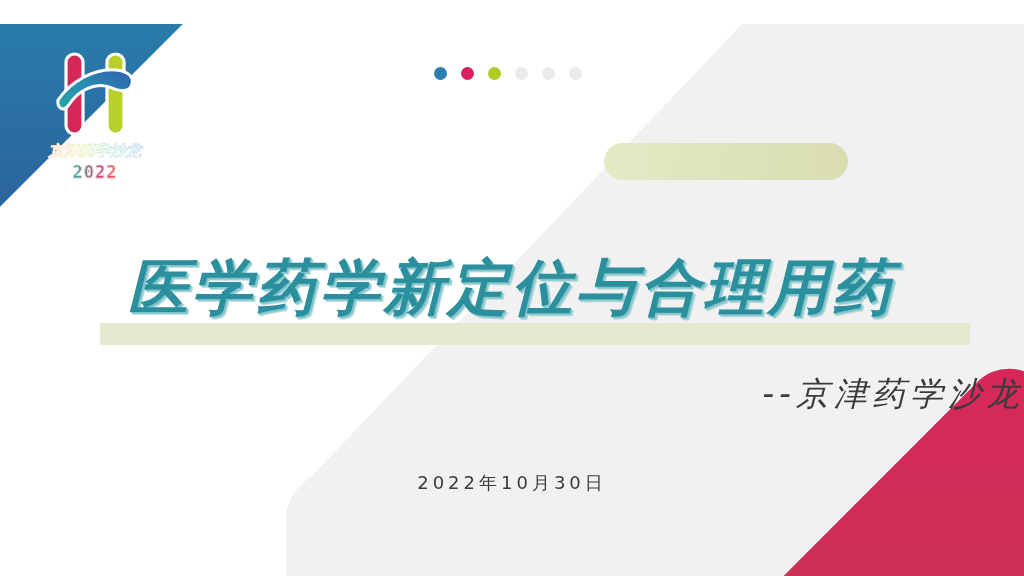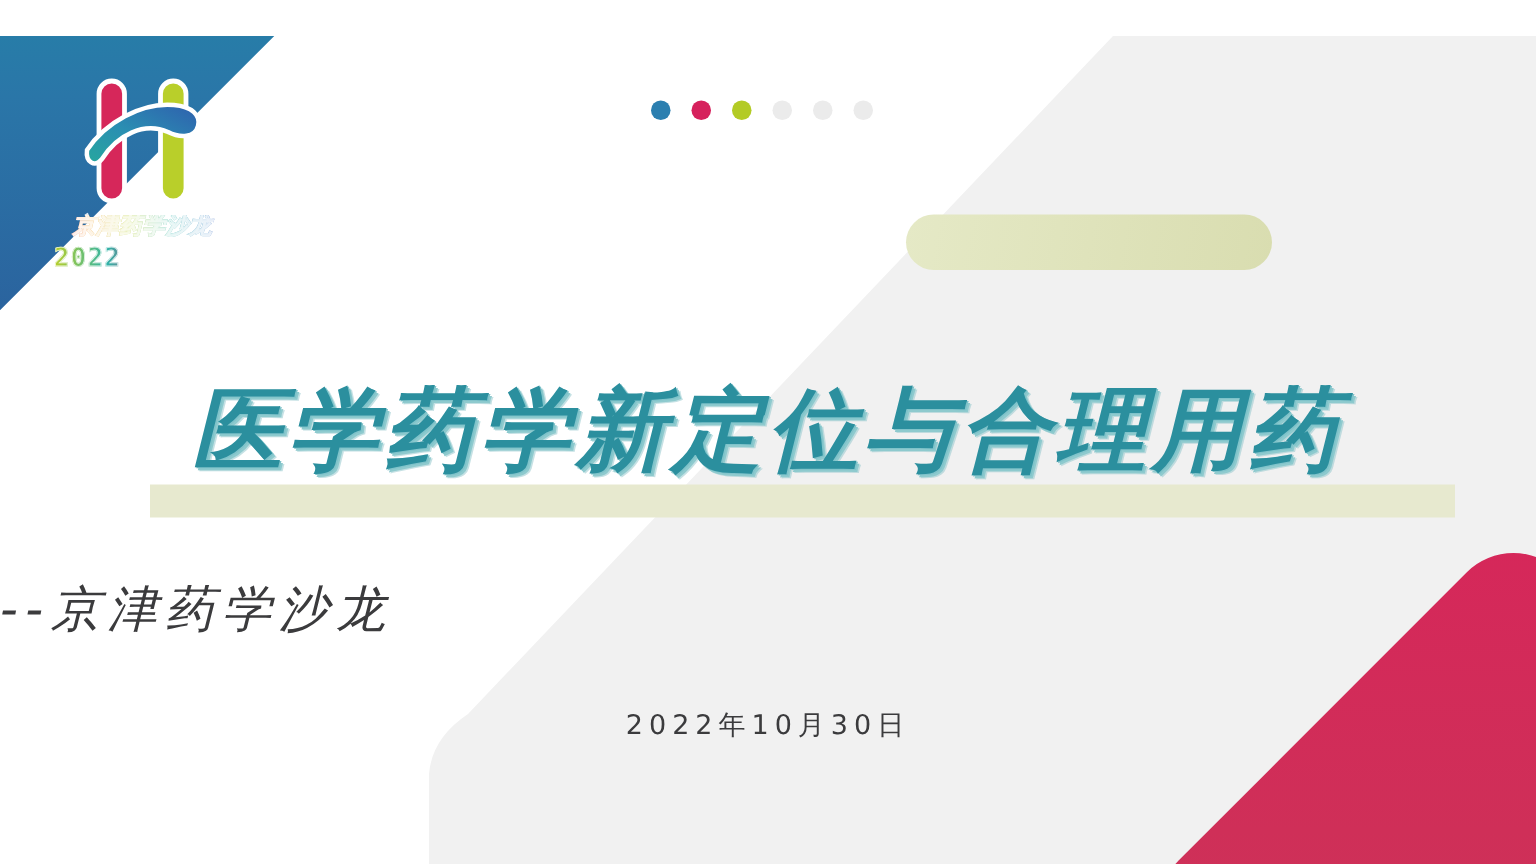--- a/index.html
+++ b/index.html
@@ -119,20 +119,21 @@
     background-clip: text;
     color: transparent;
     -webkit-text-stroke: 0.6px rgba(255,255,255,0.85);
     text-shadow: 0 1px 0 rgba(255,255,255,0.35);
   }
   .logo-year {
     position: absolute;
     left: 0;
     top: 116px;
     width: 118px;
+    text-align: center;
     font-family: "DejaVu Sans Mono", "Liberation Mono", monospace;
     font-size: 17px;
     font-weight: bold;
     line-height: 1;
     letter-spacing: 1px;
     background: linear-gradient(90deg, #b9cf2a 0%, #2fb3a8 30%, #e8336b 58%, #f0a030 78%, #2f7fc1 100%);
     -webkit-background-clip: text;
     background-clip: text;
     color: transparent;
     -webkit-text-stroke: 0.6px rgba(255,255,255,0.8);
@@ -181,23 +182,23 @@
     white-space: nowrap;
     text-shadow:
       1px 1px 0 #7fc3ca,
       2px 2px 0 #8ecace,
       3px 3px 0 rgba(150, 200, 205, 0.55);
   }
 
   .subtitle {
     position: absolute;
     left: 0;
-    top: 360px;
-    width: 1024px;
-    text-align: left;
+    top: 348px;
+    width: 1024px;
+    text-align: right;
     font-family: "DejaVu Sans", "Liberation Sans", sans-serif;
     font-size: 33px;
     font-style: italic;
     font-weight: normal;
     letter-spacing: 5px;
     color: #3b3b3d;
     white-space: nowrap;
   }
 
   .date-line {

